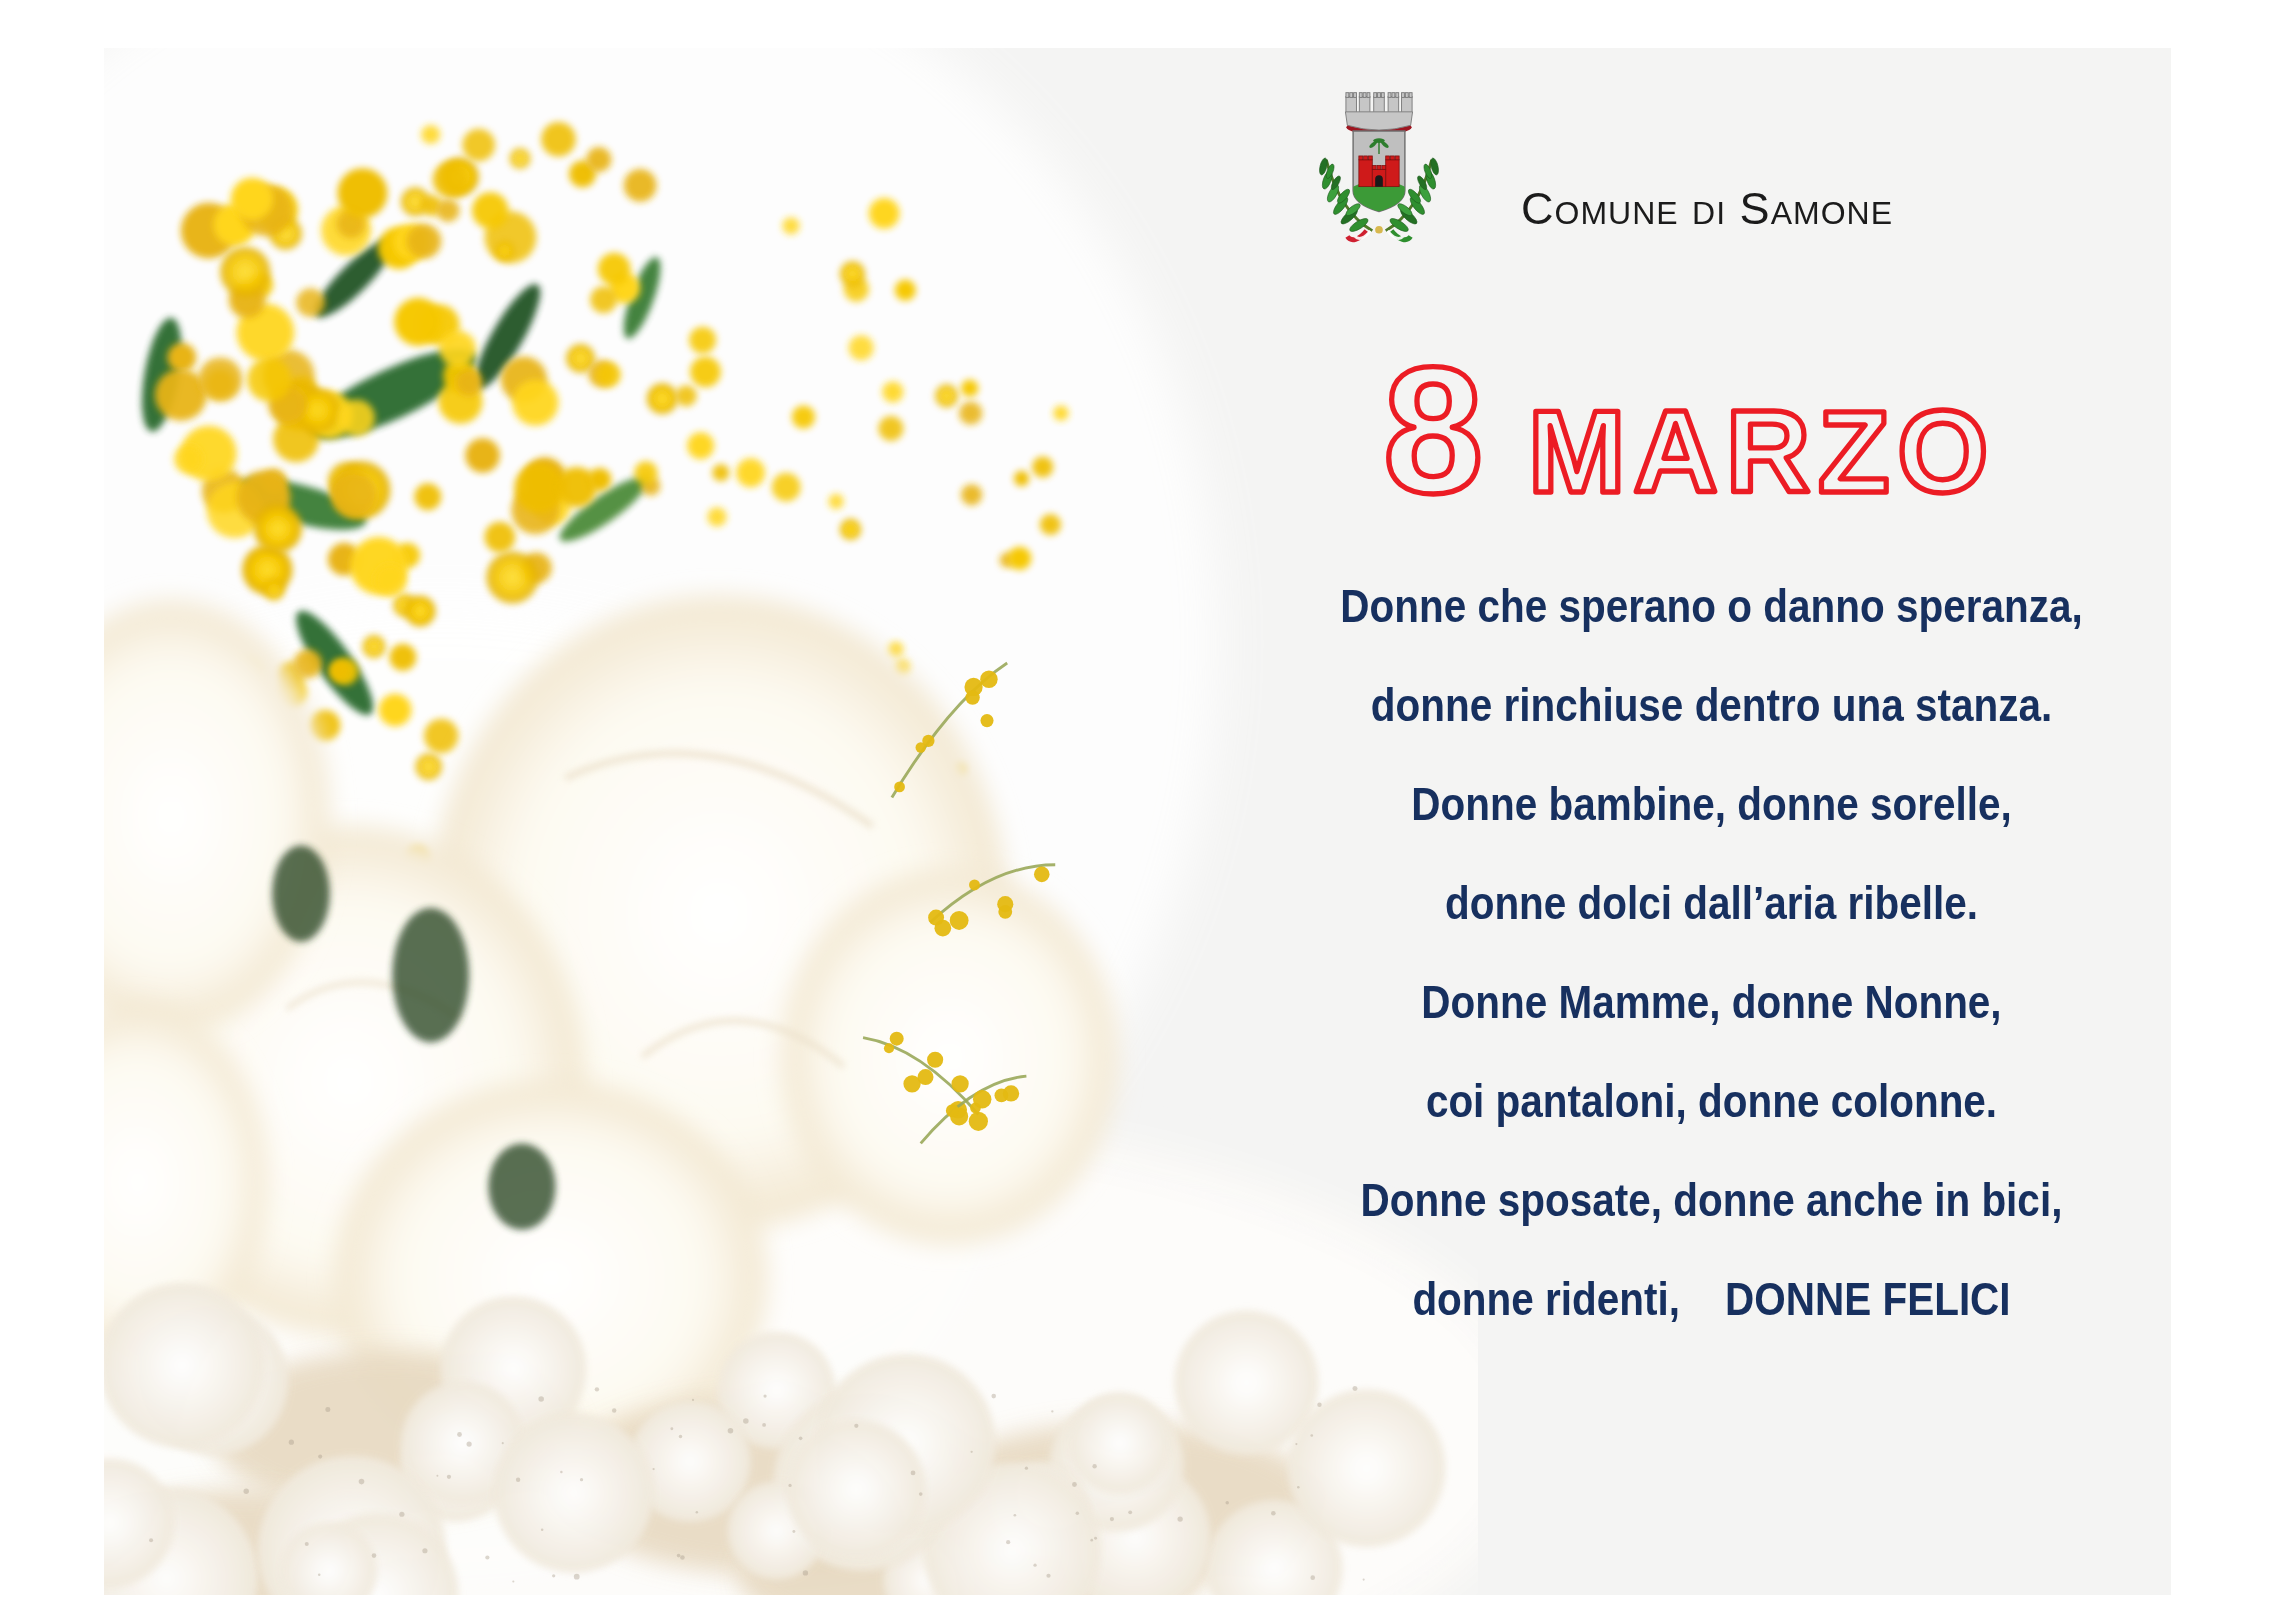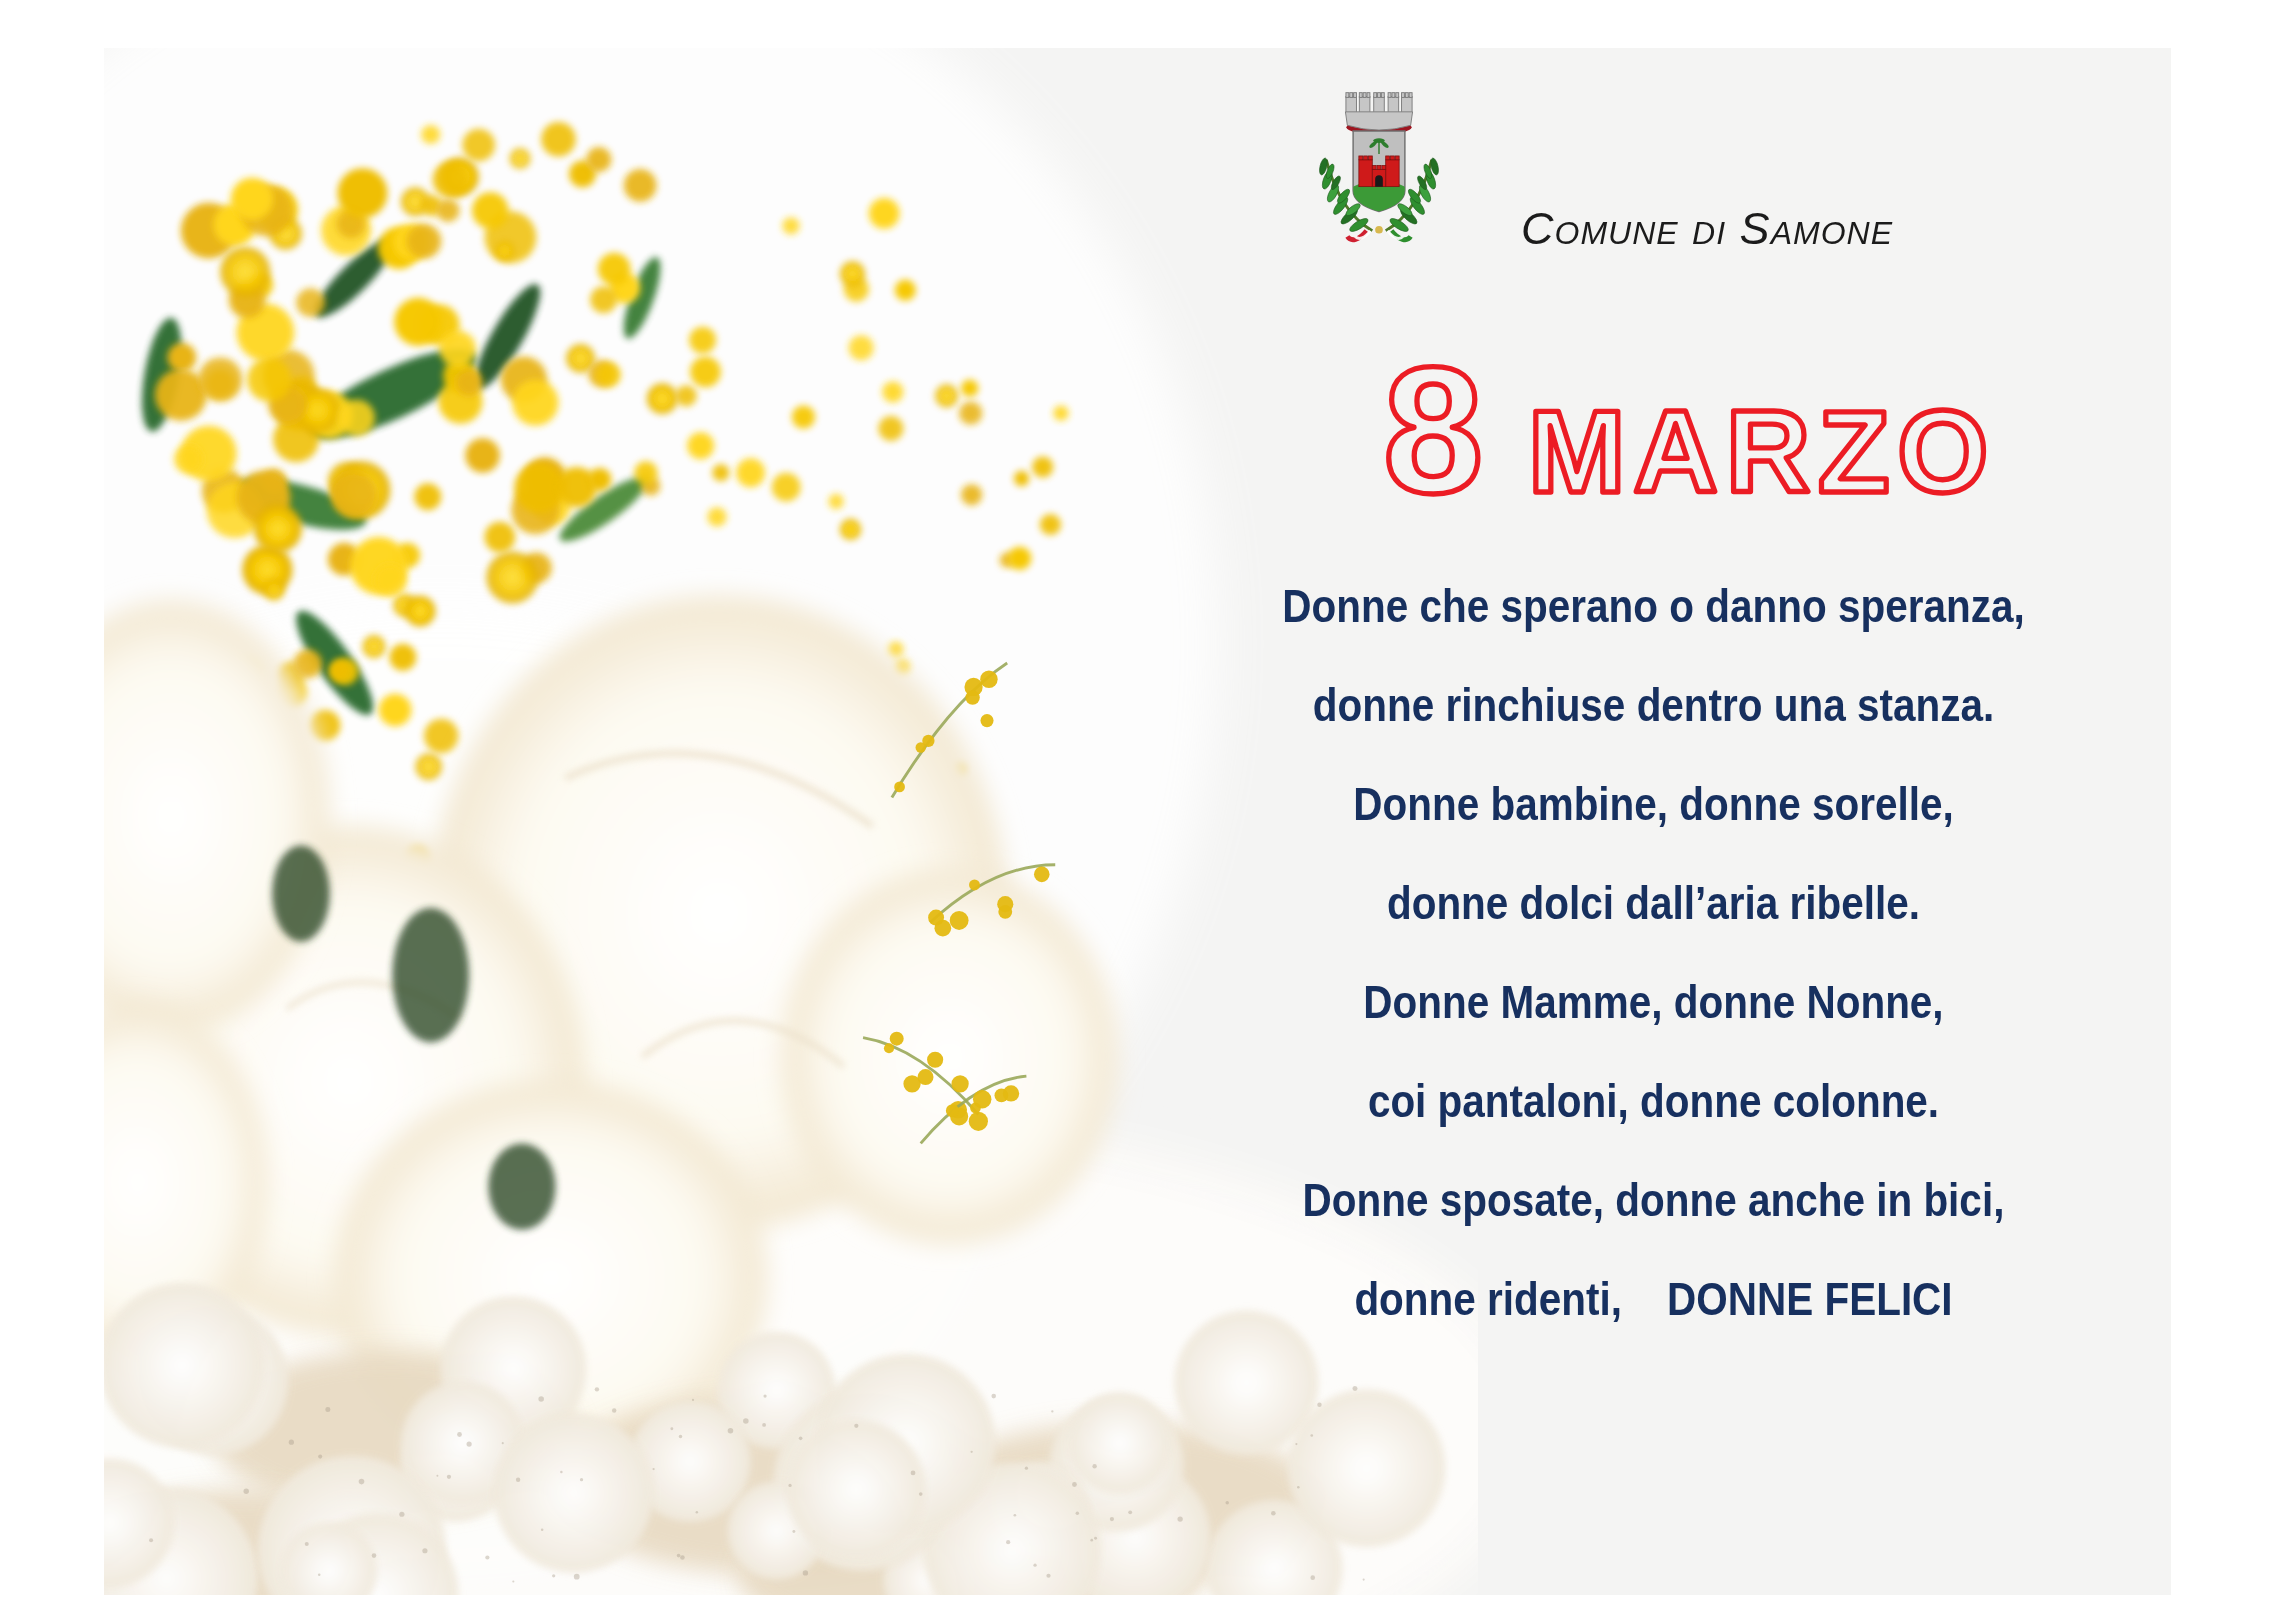--- a/index.html
+++ b/index.html
@@ -1,24 +1,24 @@
 <!DOCTYPE html>
 <html><head>
 <meta charset="utf-8">
 <style>
   html,body{margin:0;padding:0;}
   body{width:2288px;height:1618px;background:#ffffff;font-family:"Liberation Sans",sans-serif;overflow:hidden;}
   .page{position:relative;width:2288px;height:1618px;background:#ffffff;}
   .card{position:absolute;left:104px;top:48px;width:2067px;height:1547px;background:#f4f4f3;overflow:hidden;}
   .photo{position:absolute;left:0;top:0;}
   .crest{position:absolute;left:1203px;top:37px;width:144px;height:163px;}
-  .muni{position:absolute;left:1417px;top:156px;font-size:45px;line-height:50px;
-        font-variant:small-caps;letter-spacing:1px;color:#1b1b1b;white-space:nowrap;font-style:italic;}
+  .muni{position:absolute;left:1417px;top:136px;font-size:45px;line-height:50px;
+        font-variant:small-caps;letter-spacing:1px;color:#1b1b1b;white-space:nowrap;}
   .title-svg{position:absolute;left:1134px;top:269px;width:903px;height:221px;}
-  .poem{position:absolute;left:1098px;top:509px;width:903px;}
+  .poem{position:absolute;left:1156px;top:509px;width:903px;}
   .poem-line{display:block;width:903px;height:99px;line-height:99px;text-align:center;
              font-size:46px;font-weight:bold;color:#17305f;white-space:pre;
              transform:scaleX(0.88);transform-origin:50% 50%;letter-spacing:0px;}
 </style>
 </head>
 <body>
 
 <div class="page">
   <div class="card">
 

